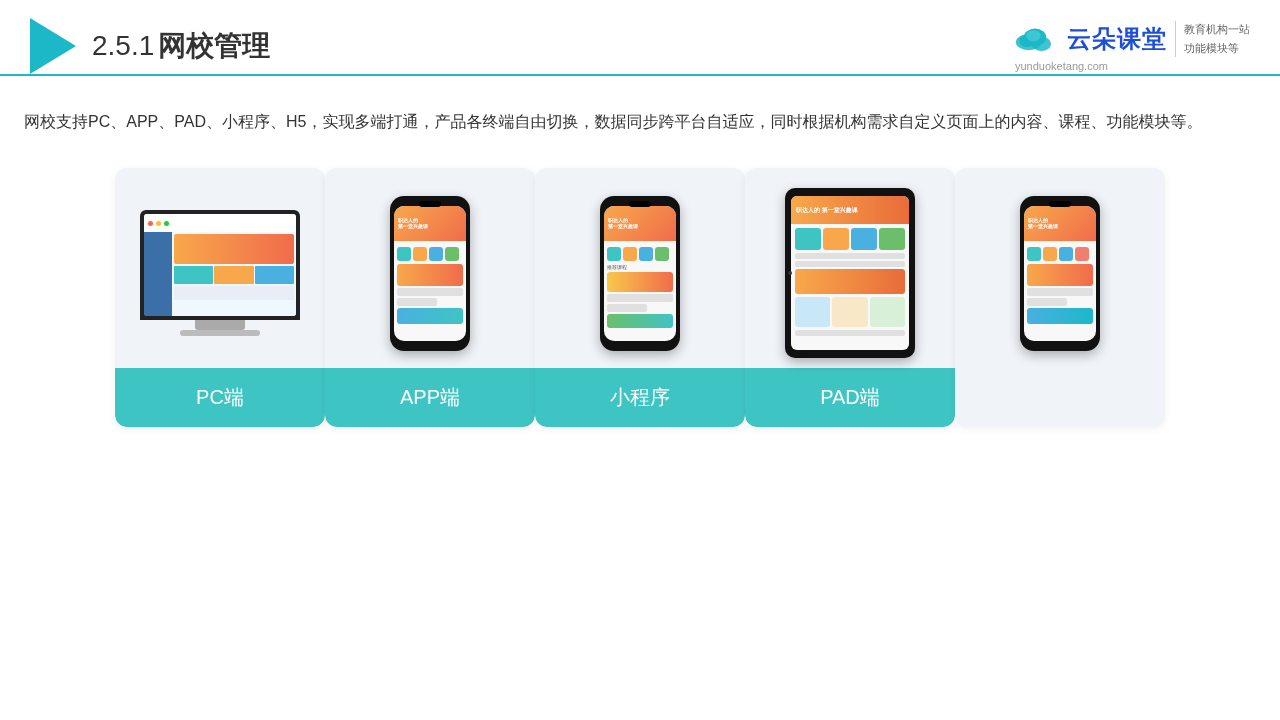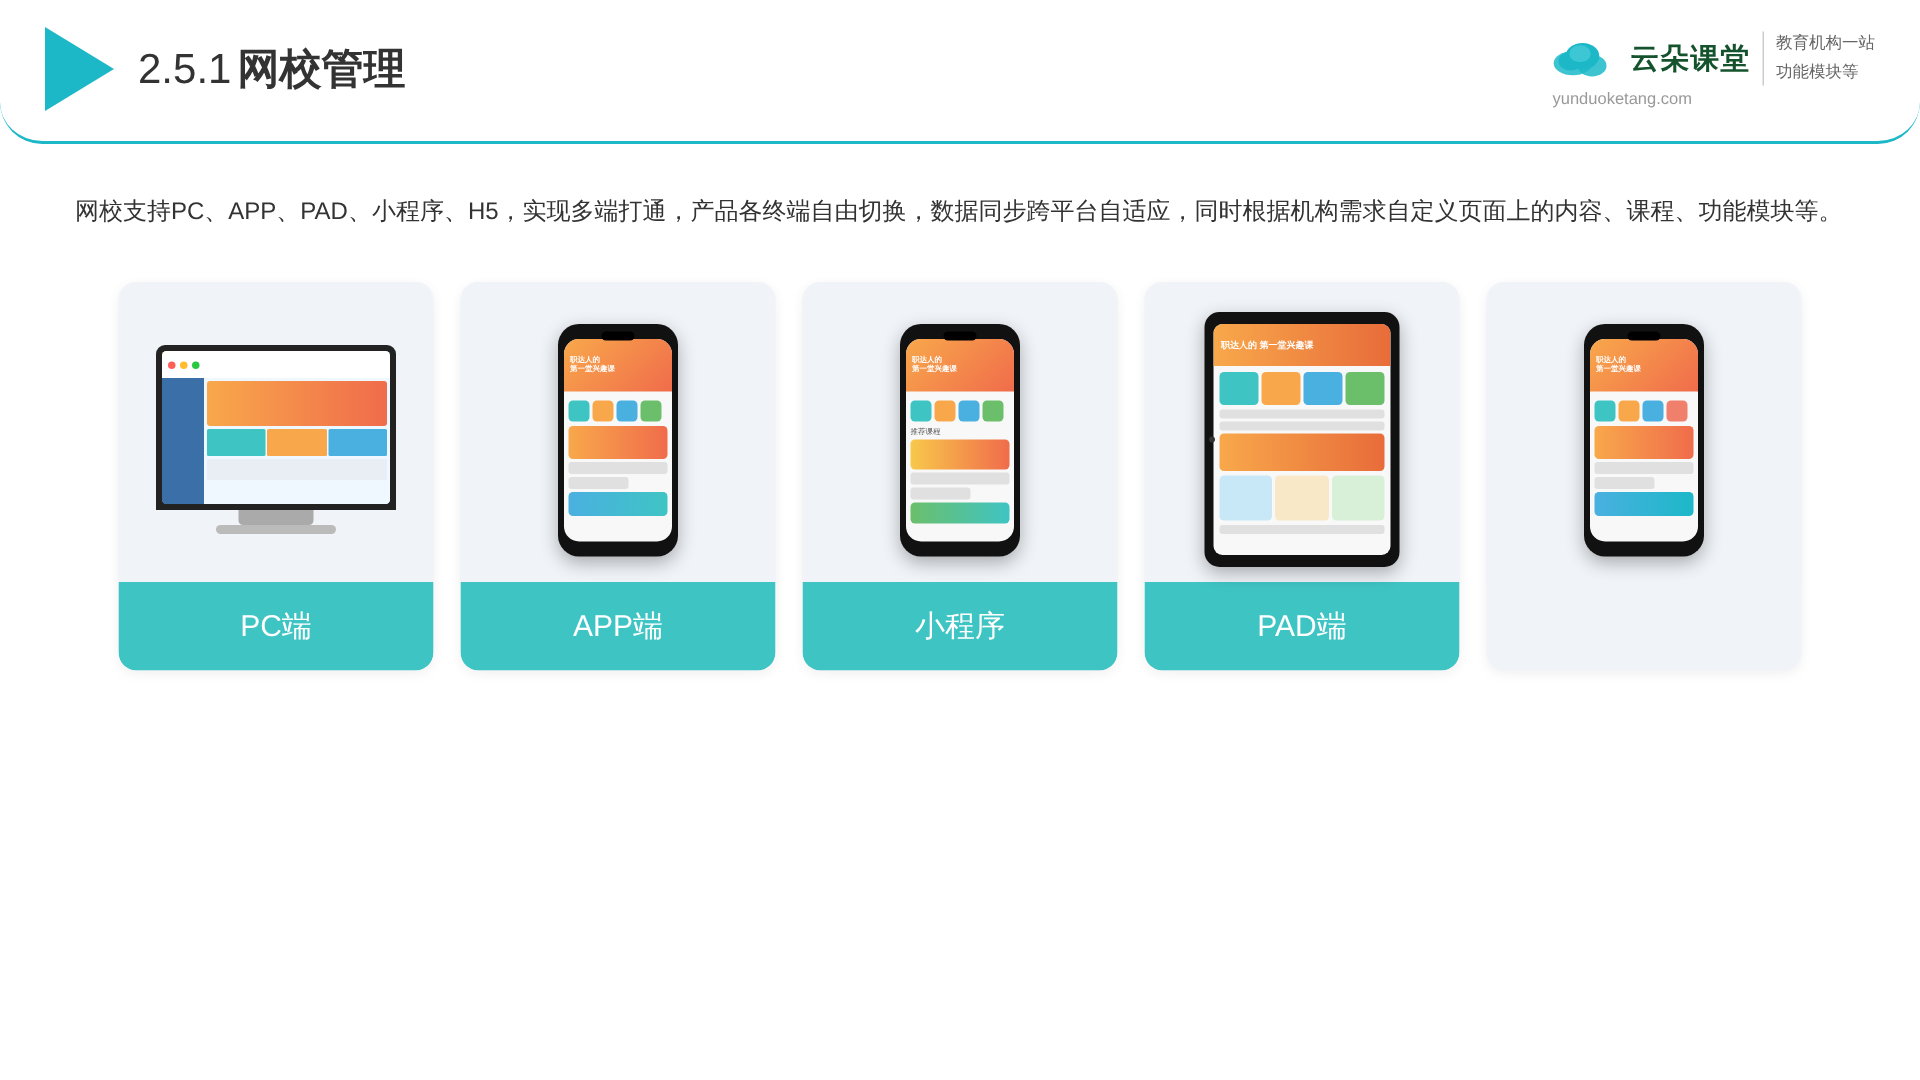--- a/index.html
+++ b/index.html
@@ -10,23 +10,22 @@
       font-family: 'Microsoft YaHei', 'PingFang SC', 'Helvetica Neue', Arial, sans-serif;
       overflow: hidden;
       position: relative;
     }
 
     
     .header {
       display: flex;
       align-items: center;
       justify-content: space-between;
-      padding: 18px 30px 20px 30px;
+      padding: 18px 30px 0 30px;
       border-bottom: 2px solid #1cb8c8;
-      border-radius: 28px;
     }
     .header-left {
       display: flex;
       align-items: center;
       gap: 16px;
     }
     .logo-triangle {
       width: 0;
       height: 0;
       border-top: 28px solid transparent;
@@ -41,41 +40,40 @@
     .page-title .number {
       font-weight: normal;
       color: #333333;
       margin-right: 4px;
     }
     .cloud-icon {
       width: 48px;
       height: 32px;
     }
     .brand-name {
-      font-size: 19px;
+      font-size: 24px;
       font-weight: bold;
-      color: #14532d;
+      color: #1d4ed8;
       letter-spacing: 1px;
     }
 
     
     .content {
-      padding: 30px 50px;
+      padding: 30px 24px;
     }
     .description {
       font-size: 16px;
       color: #333333;
       line-height: 2;
       margin-bottom: 30px;
     }
 
     
     .cards-container {
       display: flex;
-      gap: 18px;
       justify-content: center;
       margin-top: 10px;
     }
     .card {
       background: #f0f4f8;
       border-radius: 12px;
       width: 210px;
       display: flex;
       flex-direction: column;
       align-items: center;

